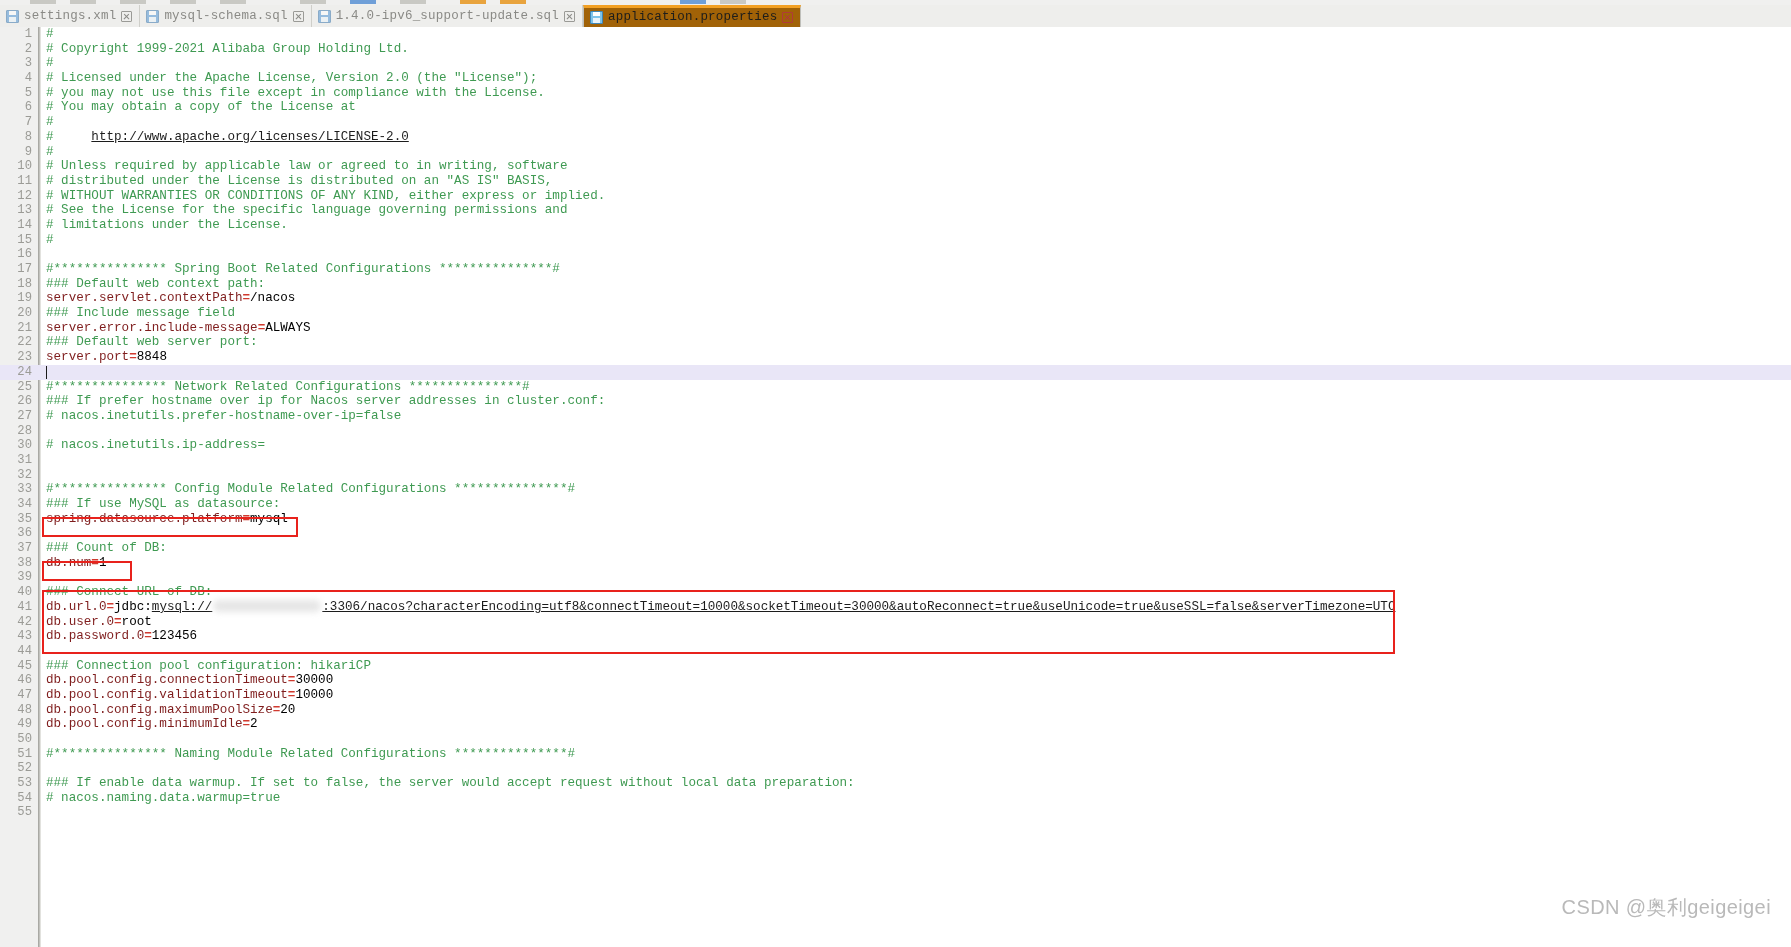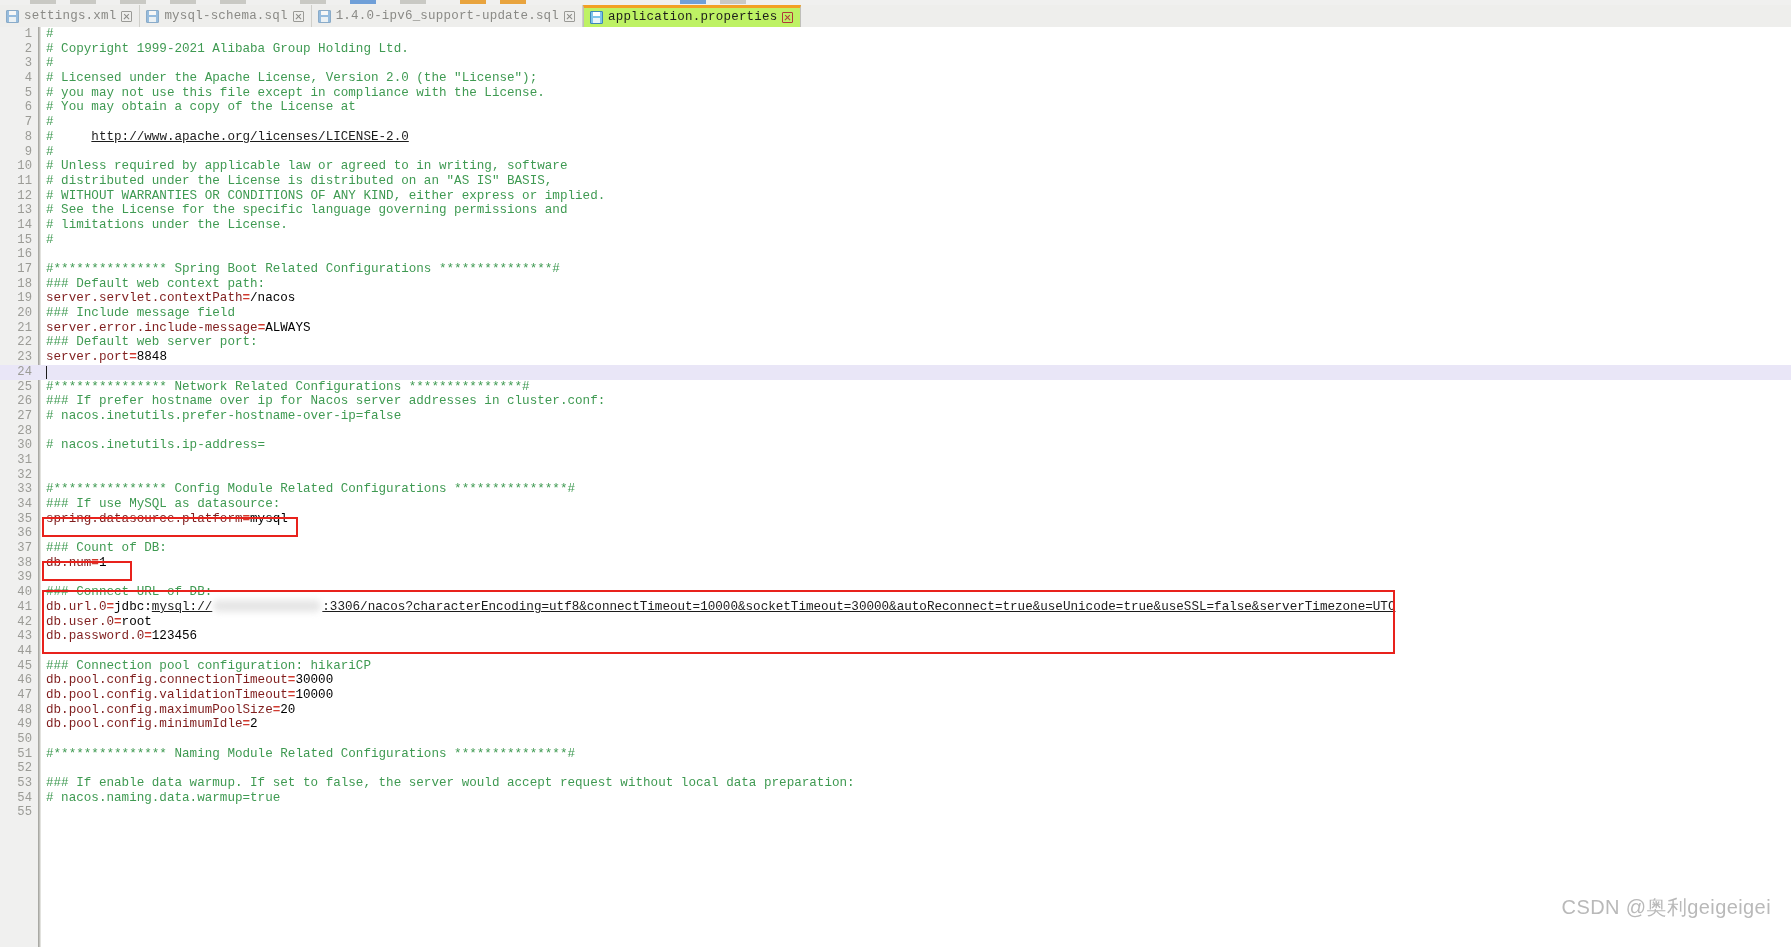--- a/index.html
+++ b/index.html
@@ -58,21 +58,21 @@
     box-sizing: border-box;
     background: #eeeeec;
     border-right: 1px solid #cfcfca;
     font-size: 12.5px;
     color: #8a8a86;
     white-space: nowrap;
     cursor: default;
     position: relative;
   }
   .tab.active {
-    background: #bef264;
+    background: #a16207;
     color: #1d1d1b;
     border-top: 3px solid #f2a024;
     border-right: 1px solid #bfbfba;
     border-left: 1px solid #bfbfba;
     padding-top: 0;
   }
   .tab-icon {
     width: 13px; height: 13px;
     flex: 0 0 13px;
     position: relative;

